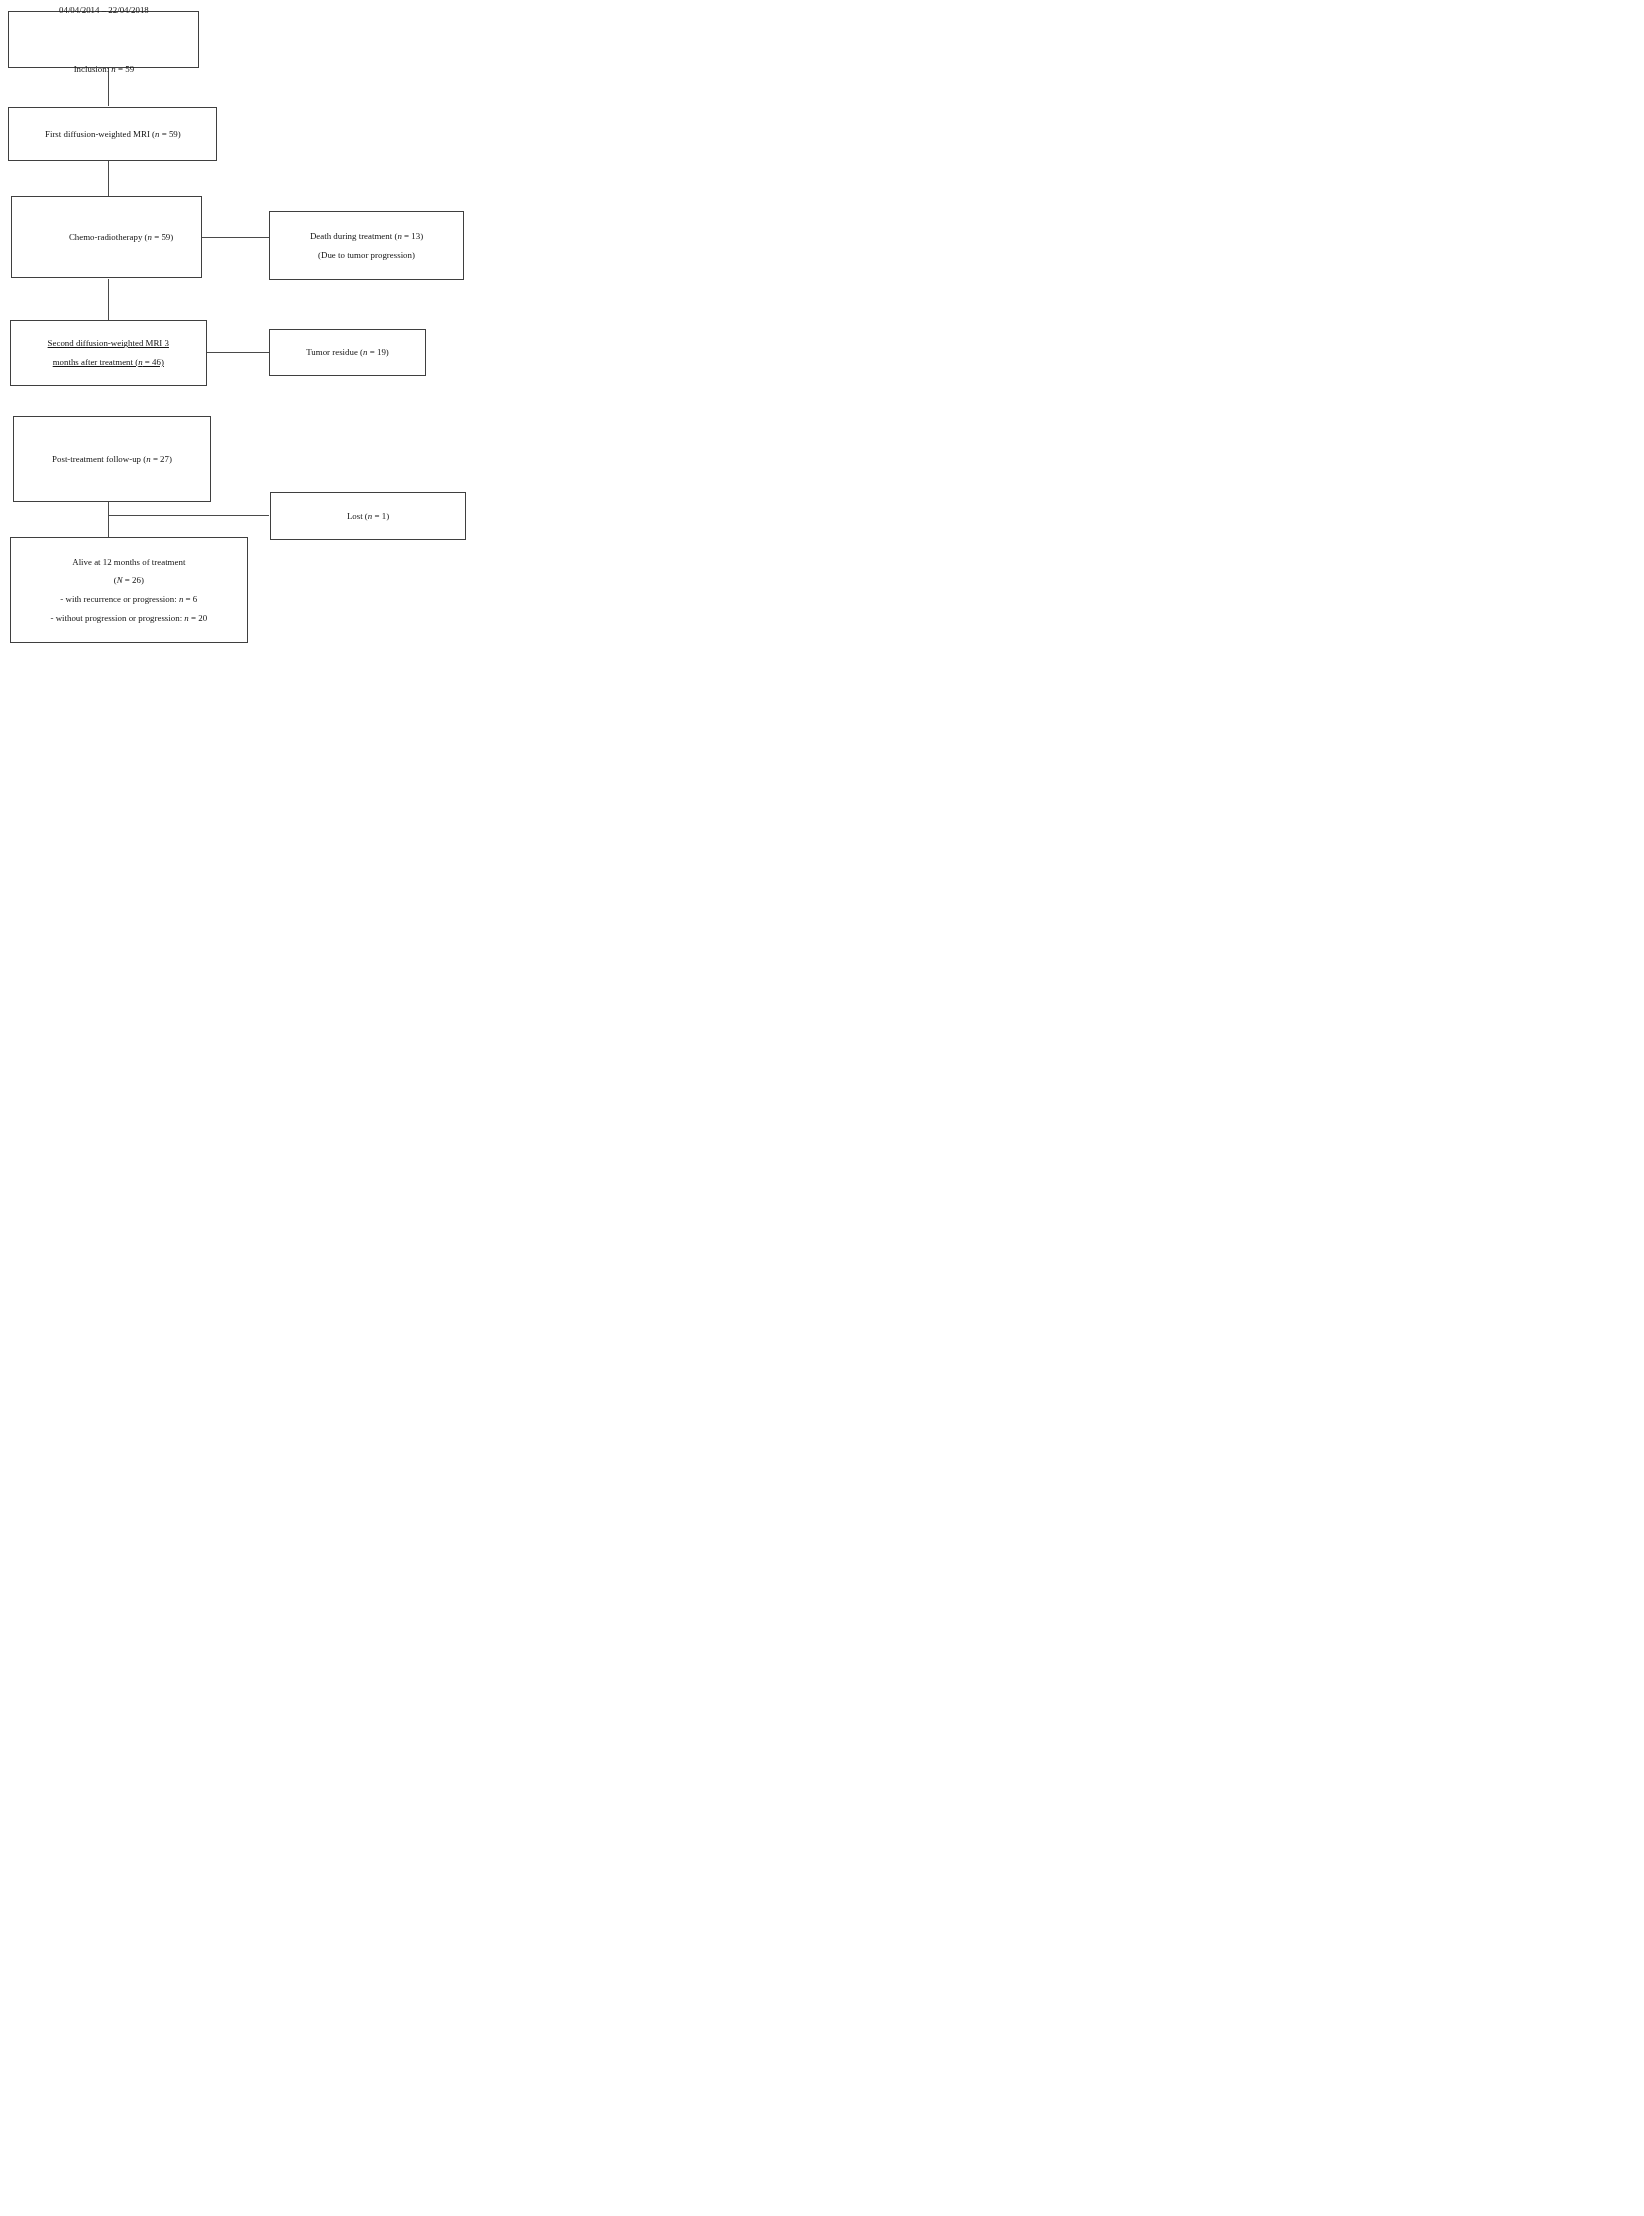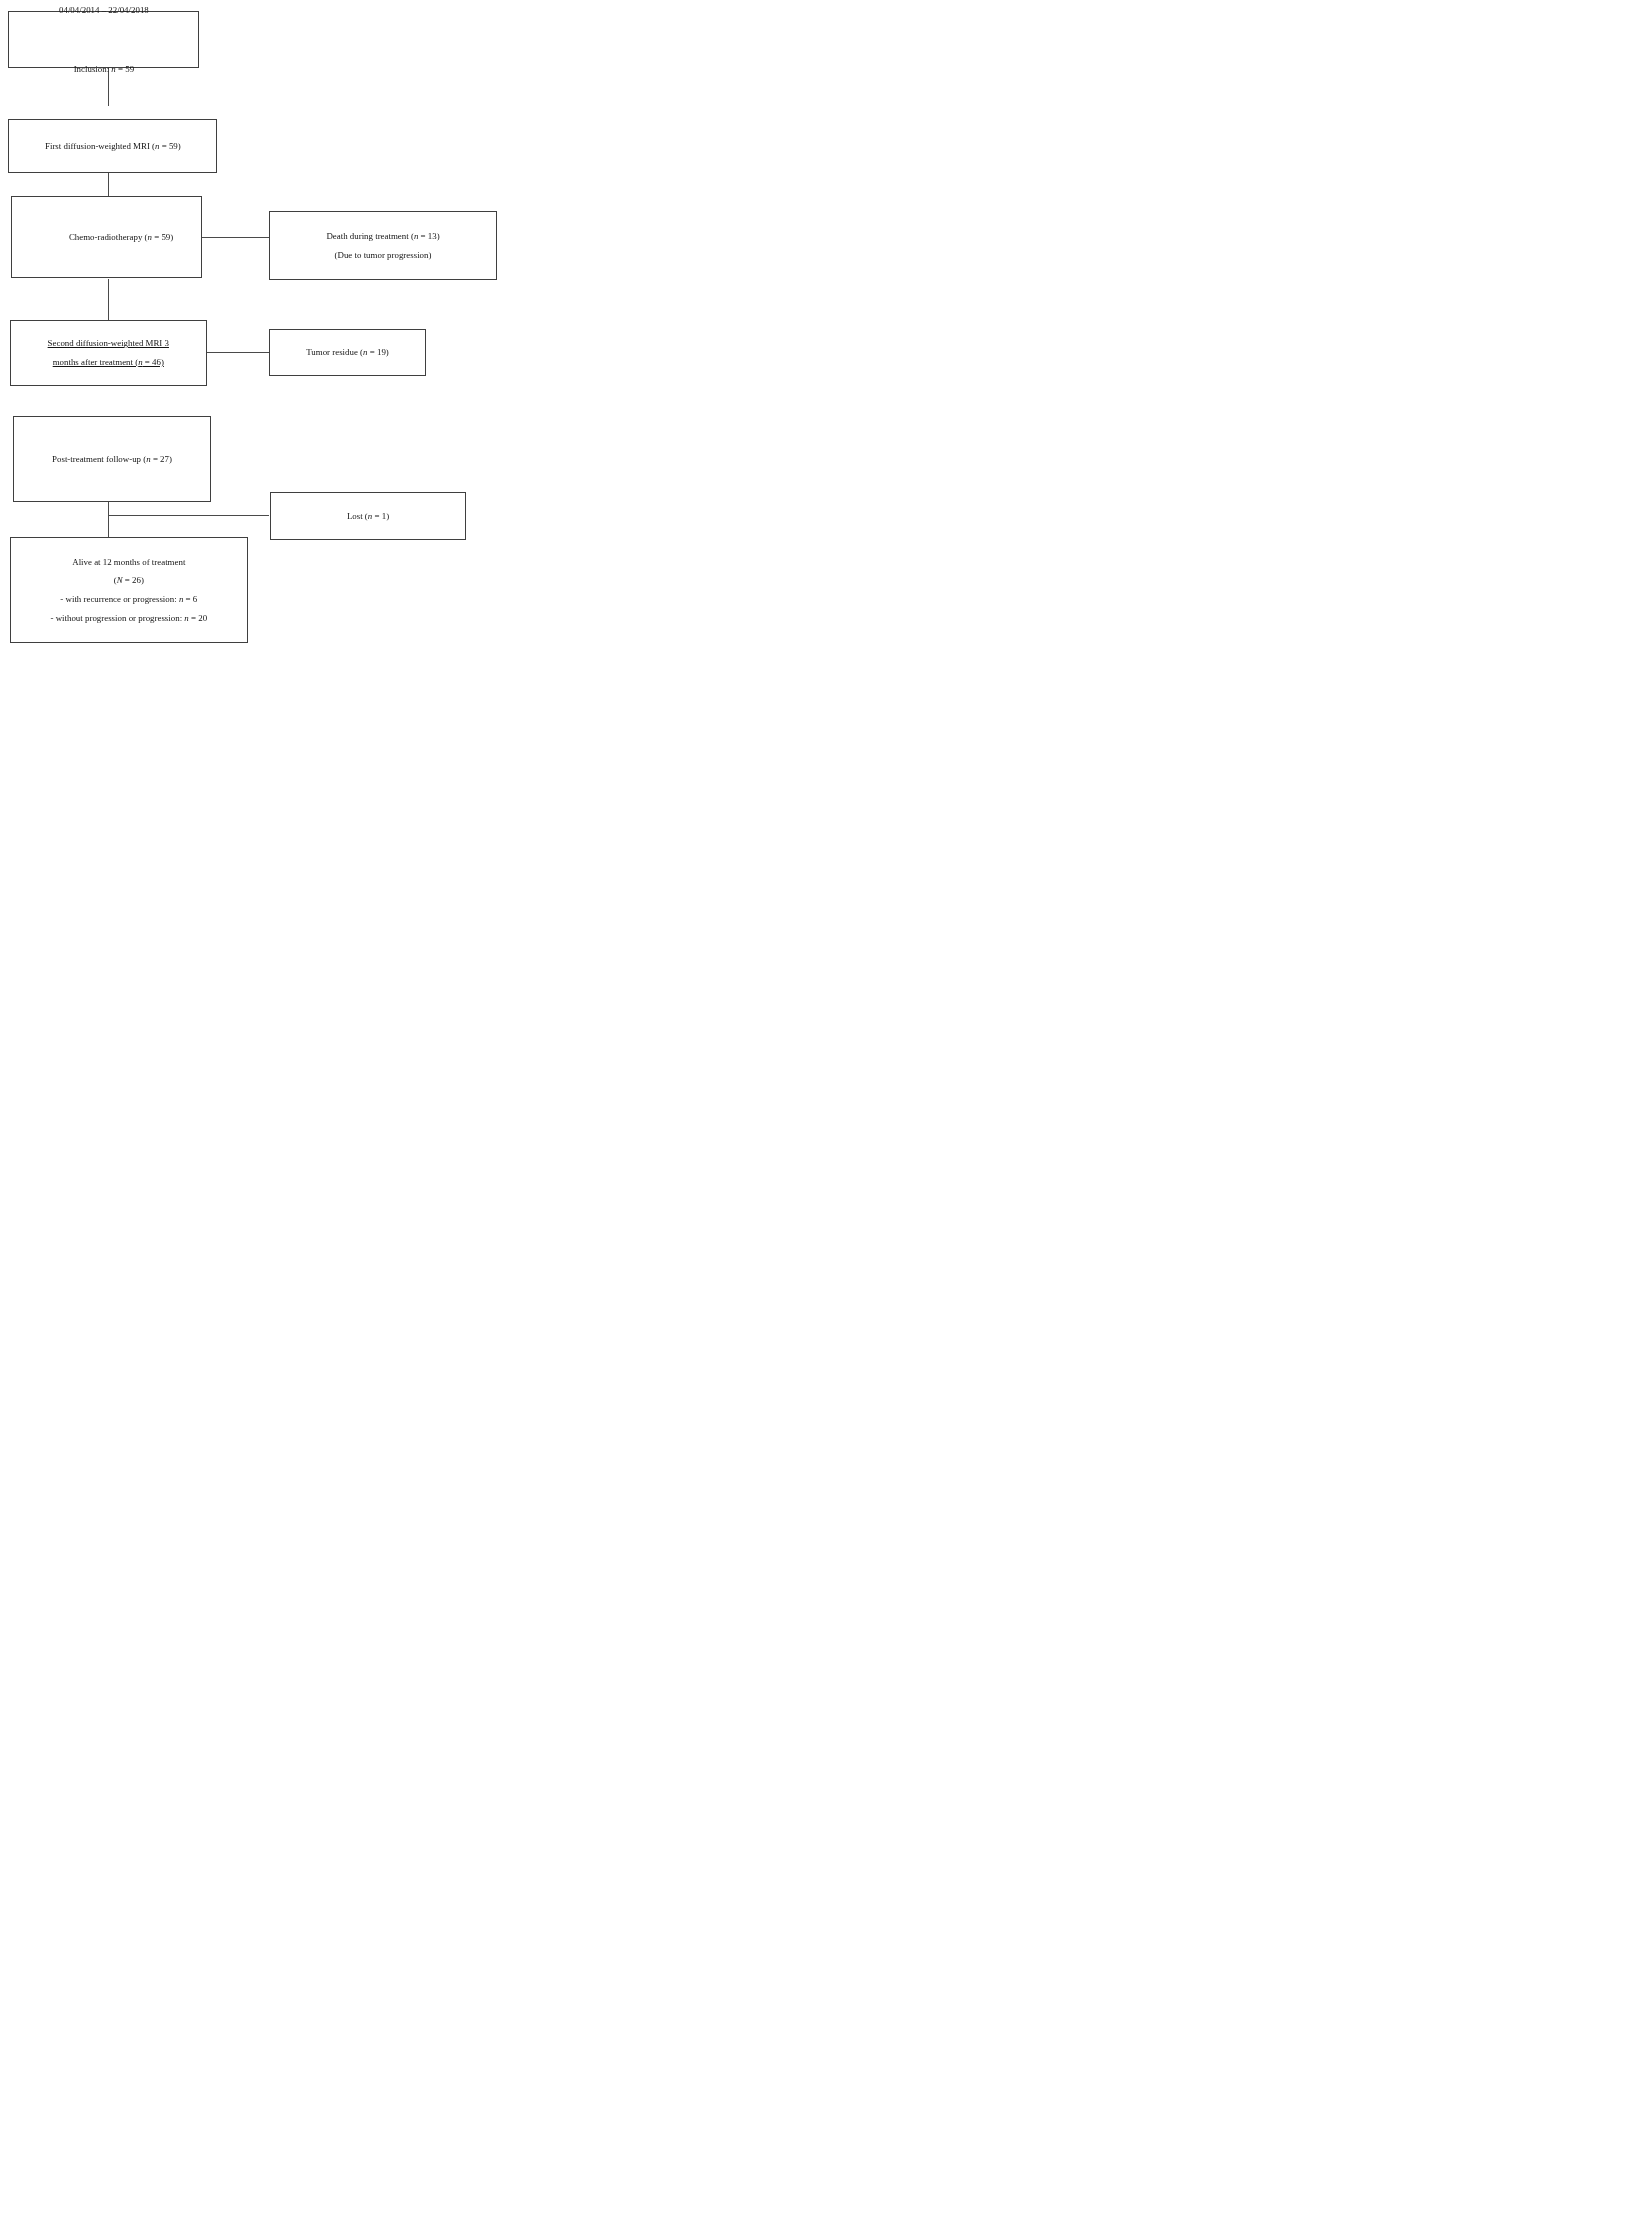--- a/index.html
+++ b/index.html
@@ -40,23 +40,23 @@
     z-index: 1;
   }
   .hline {
     position: absolute;
     height: 1.3px;
     background: #4a4a4a;
     z-index: 1;
   }
   
   #box-inclusion   { left: 8.4px;  top: 11px;   width: 191px; height: 57px; gap: 40px; }
-  #box-first-mri   { left: 8.4px;  top: 119px;  width: 209px; height: 54px; }
+  #box-first-mri   { left: 8.4px;  top: 107px;  width: 209px; height: 54px; }
   #box-chemo       { left: 10.6px;  top: 196px;  width: 191px; height: 82px; padding-left: 30px; }
-  #box-death       { left: 269px; top: 211px;  width: 228px; height: 69px; }
+  #box-death       { left: 269px; top: 211px;  width: 195px; height: 69px; }
   #box-second-mri  { left: 9.8px;  top: 320px;  width: 197px; height: 66px; text-decoration: underline; }
   #box-residue     { left: 269px; top: 329px;  width: 157px; height: 47px; }
   #box-followup    { left: 13px;  top: 416px;  width: 198px; height: 86px; }
   #box-lost        { left: 270px; top: 492px; width: 196px; height: 48px; }
   #box-alive       { left: 9.8px;  top: 537px; width: 238px; height: 106px; }
 
   #v-inclusion-firstmri { left: 108px; top: 68px;  height: 38px; }
   #v-firstmri-chemo     { left: 108px; top: 159px;  height: 37px; }
   #v-chemo-secondmri    { left: 108px; top: 279px;  height: 42px; }
   #v-followup-alive     { left: 108px; top: 502px; height: 35px; }

